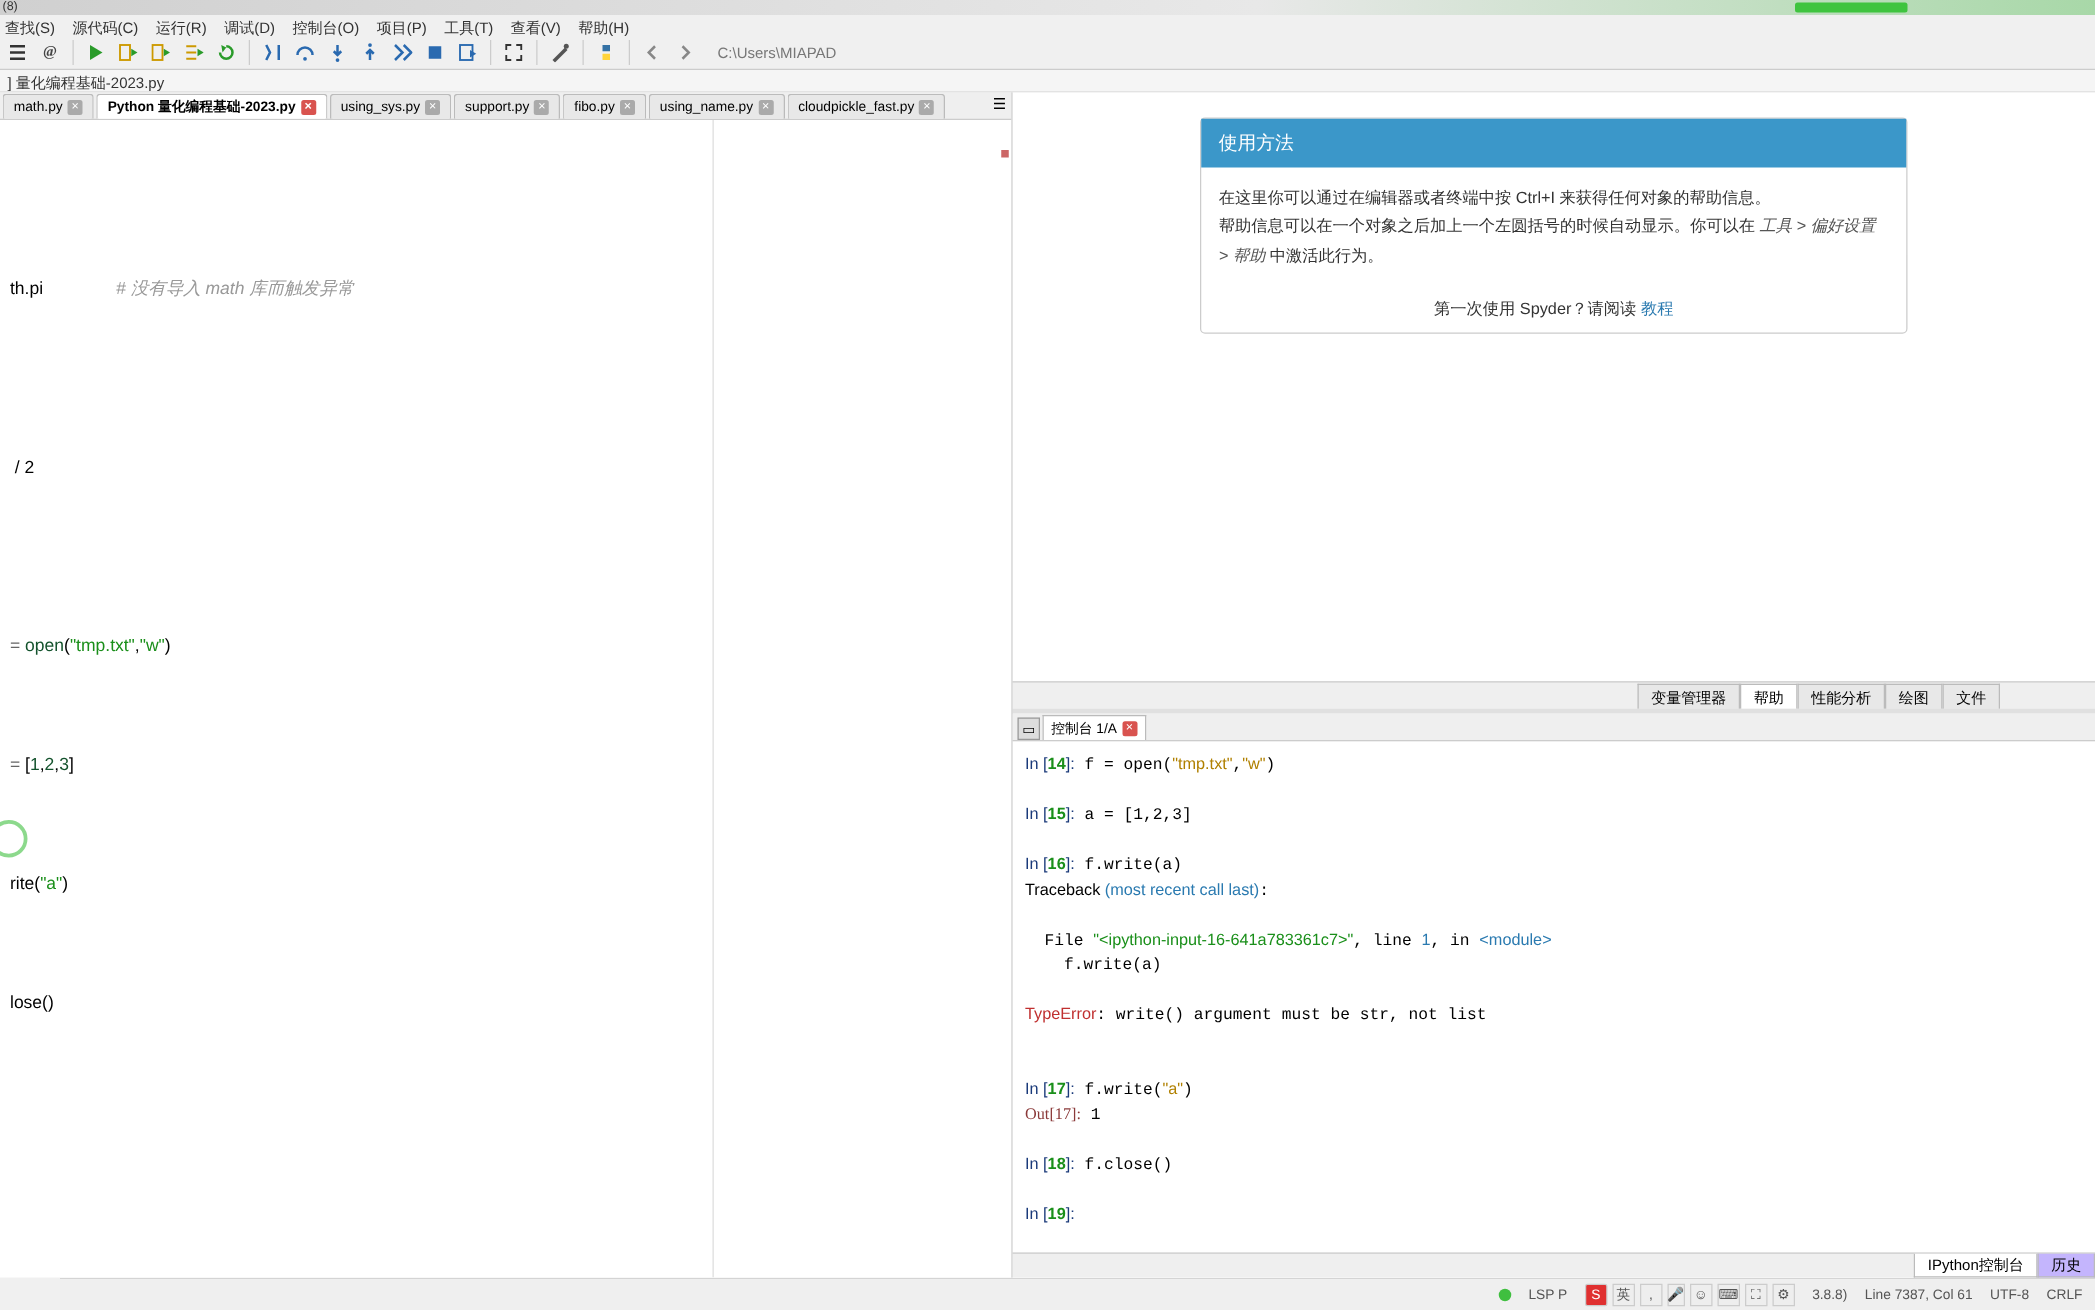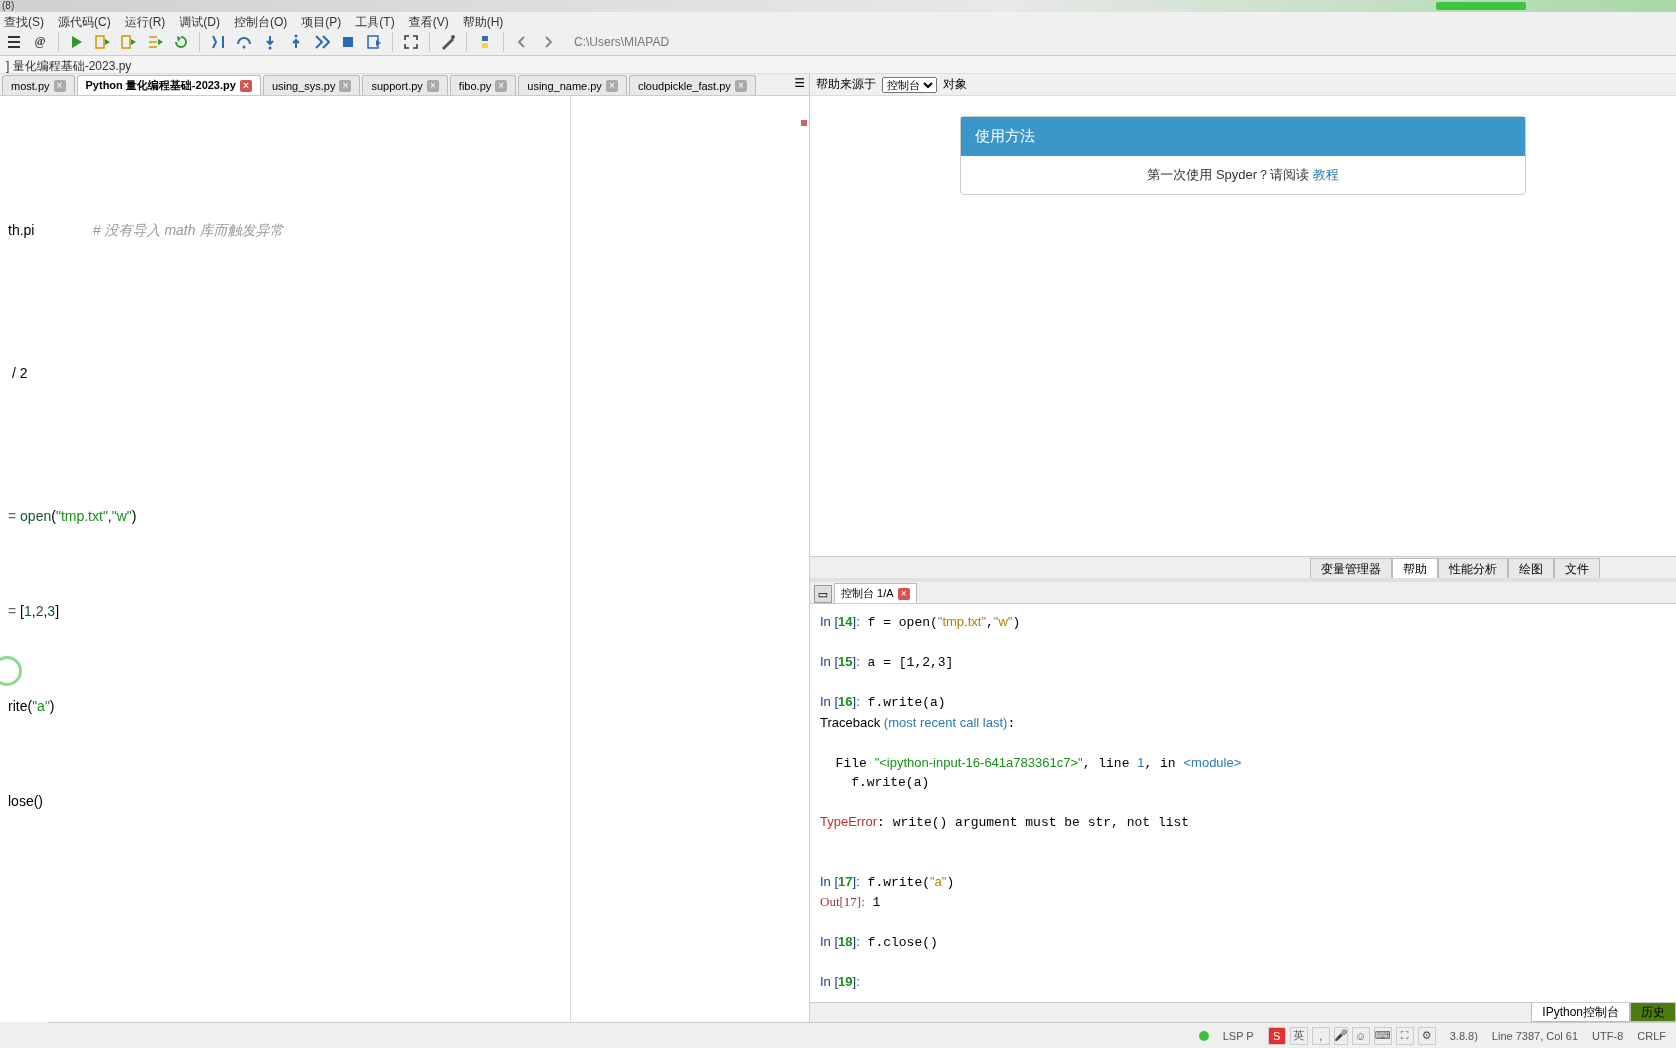--- a/index.html
+++ b/index.html
@@ -66,21 +66,21 @@
 .console .prompt { color:#1a3a7a; }
 .console .num { color:#1a8f1a; font-weight:bold; }
 .console .out { color:#8b3a3a;font-family:Liberation Serif, serif; }
 .console .cstr { color:#b08000; }
 .console .err { color:#c03030; }
 .console .trace { color:#2a7ab0; }
 .console .fn { color:#1a8f1a; }
 .console .mod { color:#2a7ab0; }
 
 .bottom-tabs { height:20px; display:flex; justify-content:flex-end; background:#efefef; border-top:1px solid #ccc; }
-.btab { border:1px solid #bbb; border-top:none; padding:1px 10px; font-size:12px; background:#4d7c0f; }
+.btab { border:1px solid #bbb; border-top:none; padding:1px 10px; font-size:12px; background:#c4b5fd; }
 .btab.active { background:#fff; }
 
 .statusbar { position:fixed; bottom:0; left:0; right:0; height:26px; background:#efefef; border-top:1px solid #ccc; display:flex; align-items:center; justify-content:flex-end; padding:0 10px; gap:14px; font-size:11px; color:#555;margin-left:48px; }
 .statusbar .sicon { width:16px; height:16px; display:inline-flex; align-items:center; justify-content:center; }
 .statusbar .green-dot { width:10px; height:10px; background:#3fbf3f; border-radius:50%; }
 .statusbar .ime { display:flex; align-items:center; gap:4px; }
 .statusbar .ime .box { width:18px; height:18px; background:#eee; border:1px solid #ccc; display:flex; align-items:center; justify-content:center; font-size:11px; }
 .statusbar .ime .red { background:#e03030; color:#fff; border-radius:2px; }
 
 .splitter-h { height:4px; background:#e0e0e0; cursor:row-resize; }
@@ -218,21 +218,21 @@
 
 <div class="breadcrumb">
   <span>] 量化编程基础-2023.py</span>
 </div>
 
 <div class="main">
 
   <div class="left">
     <div class="tabs">
       <div class="tab">
-          <span>most.py</span>
+          <span>math.py</span>
           <span class="close grey">×</span>
         </div>
       <div class="tab active">
           <span>Python 量化编程基础-2023.py</span>
           <span class="close red">×</span>
         </div>
       <div class="tab">
           <span>using_sys.py</span>
           <span class="close grey">×</span>
         </div>
@@ -299,28 +299,27 @@
 
 
 
 
 
       <div class="circle"></div>
     </div>
   </div>
 
   <div class="right">
-    <div class="help-bar">
-      <span>帮助来源于</span>
-      <select><option>控制台</option></select>
-      <span>对象</span>
-    </div>
     <div class="help-area">
       <div class="help-card">
         <div class="help-card-title">使用方法</div>
+        <div class="help-card-body">
+          <p>在这里你可以通过在编辑器或者终端中按 Ctrl+I 来获得任何对象的帮助信息。</p>
+          <p><span>帮助信息可以在一个对象之后加上一个左圆括号的时候自动显示。你可以在 </span><em>工具 &gt; 偏好设置 &gt; 帮助</em><span> 中激活此行为。</span></p>
+        </div>
         <div class="help-card-footer">
           <span>第一次使用 Spyder？请阅读 </span><a href="#">教程</a>
         </div>
       </div>
     </div>
 
     <div class="right-tabs">
       <div class="rtab">变量管理器</div>
       <div class="rtab active">帮助</div>
       <div class="rtab">性能分析</div>

